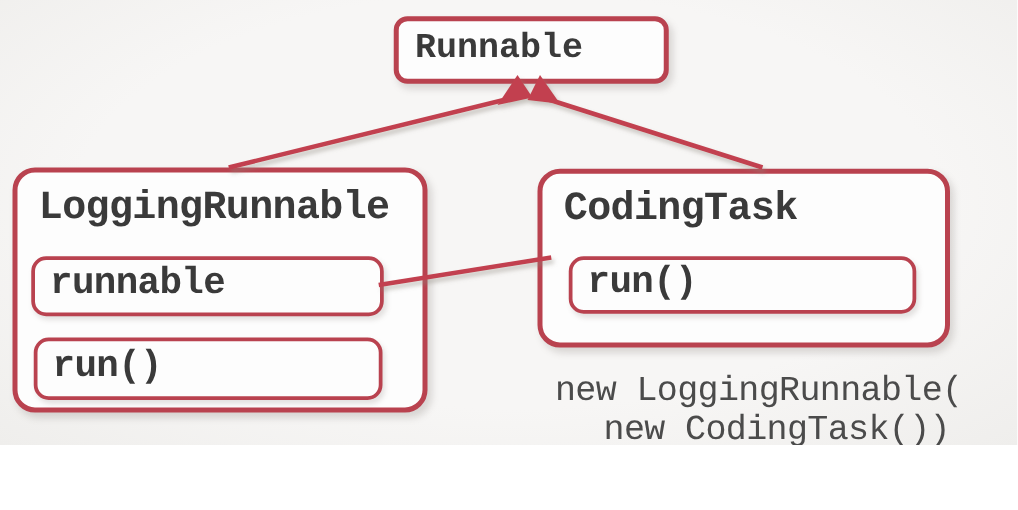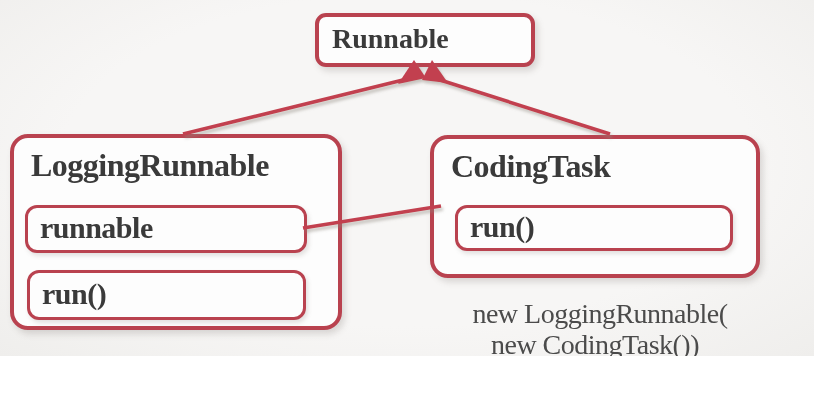--- a/index.html
+++ b/index.html
@@ -5,21 +5,21 @@
   html, body {
     margin: 0;
     padding: 0;
   }
   .stage {
     position: relative;
     width: 814px;
     height: 356px;
     overflow: hidden;
     background: radial-gradient(ellipse at 50% 45%, #f7f6f5 60%, #efeeec 100%);
-    font-family: Liberation Serif, serif;
+    font-family: Liberation Mono, monospace;
     color: #3a3a3a;
   }
   .cls-box {
     position: absolute;
     box-sizing: border-box;
     background: #fdfdfd;
     border: 4px solid #b9424f;
     box-shadow: 3px 4px 6px rgba(110, 100, 95, 0.22);
     z-index: 1;
   }
@@ -87,21 +87,21 @@
     position: absolute;
     left: 430px; top: 298px;
     width: 360px;
     z-index: 2;
     font-size: 28px;
     font-weight: 400;
     color: #4b4b4b;
     line-height: 31px;
     letter-spacing: -0.5px;
   }
-  .code-line { text-align: center; white-space: nowrap; }
+  .code-line { text-align: right; white-space: nowrap; }
   .code-line-1 { margin-right: 20px; }
   .code-line-2 { margin-right: 30px; }
   .code-line-3 { margin-right: 37px; }
 </style>
 </head>
 <body>
 
 <div class="stage">
 
   <svg class="arrows-svg" width="814" height="408" viewBox="0 0 814 408">

